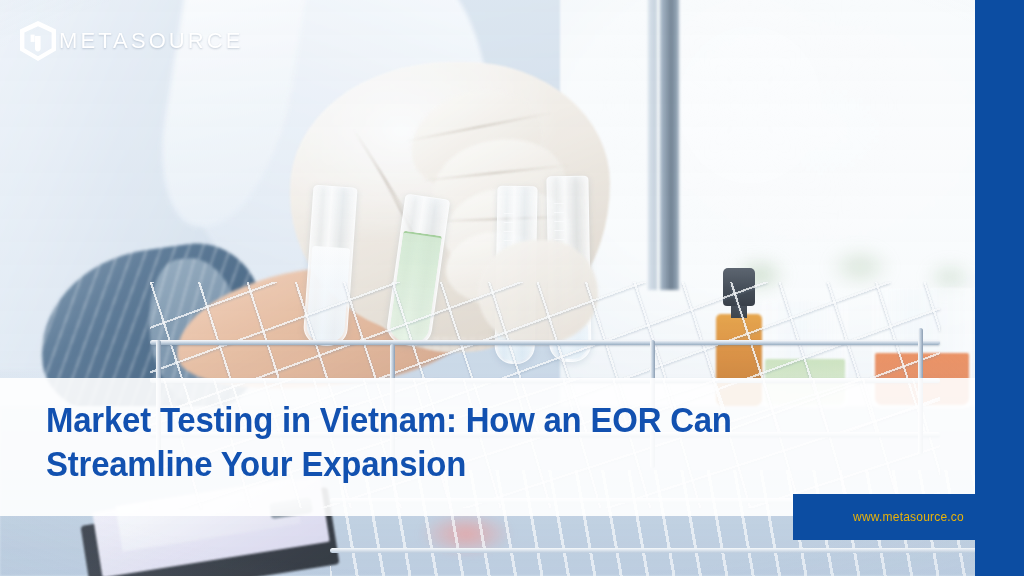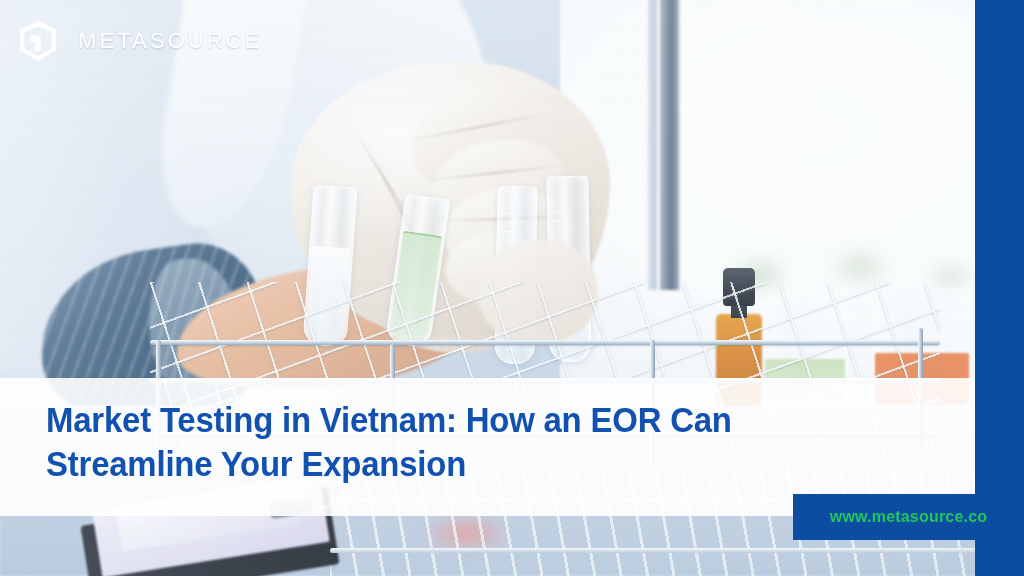--- a/index.html
+++ b/index.html
@@ -349,21 +349,21 @@
   }
   .vignette{
     position:absolute; inset:0;
     background:radial-gradient(120% 100% at 50% 45%, rgba(255,255,255,0) 55%, rgba(160,185,210,.18) 100%);
     pointer-events:none;
   }
 
   
   .logo{
     position:absolute; left:18px; top:20px;
-    display:flex; align-items:center; gap:20px;
+    display:flex; align-items:center; gap:1px;
     z-index:30;
   }
   .logo-mark{ width:40px; height:42px; display:block; }
   .logo-word{
     color:#ffffff;
     font-size:22px;
     letter-spacing:3.1px;
     font-weight:400;
     line-height:1;
     white-space:nowrap;
@@ -395,23 +395,23 @@
     background:#0C4DA2;
     z-index:22;
   }
   .url-badge{
     position:absolute; left:793px; top:494px; width:231px; height:46px;
     background:#0C4DA2;
     z-index:26;
     display:flex; align-items:center; justify-content:center;
   }
   .url-text{
-    color:#22c55e;
-    font-size:16px;
-    font-weight:700;
+    color:#eab308;
+    font-size:12px;
+    font-weight:400;
     letter-spacing:.2px;
     white-space:nowrap;
   }
 </style>
 </head>
 <body>
 
 <div class="canvas">
 
   <div class="photo">

